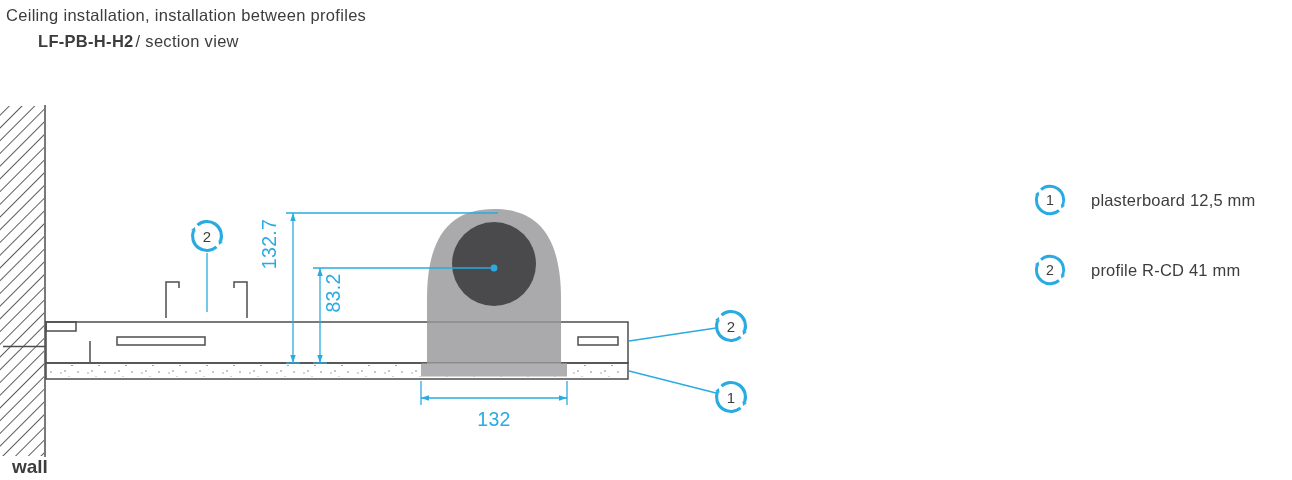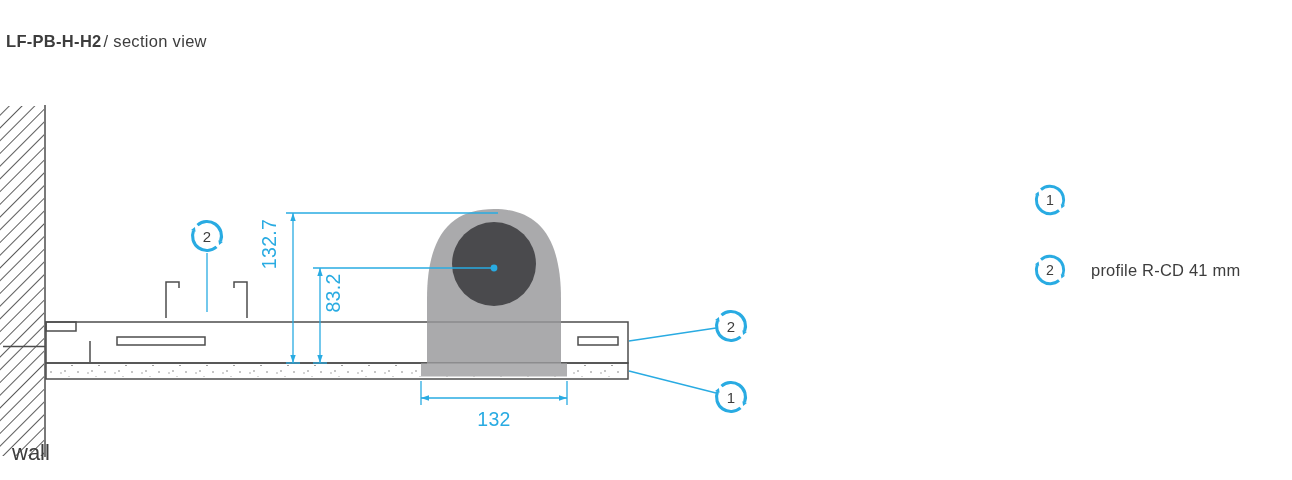--- a/index.html
+++ b/index.html
@@ -5,42 +5,43 @@
   * { box-sizing: border-box; }
   html, body { margin: 0; padding: 0; background: #ffffff; }
   .page {
     position: relative; width: 1292px; height: 480px;
     background: #fff; overflow: hidden;
     font-family: "Liberation Sans", sans-serif;
     color: var(--text, #3d3d3d);
   }
   .title { position: absolute; left: 6px; top: 6px; font-size: 16.5px; letter-spacing: .3px; }
   .subtitle { position: absolute; left: 6px; top: 32px; font-size: 16.5px; letter-spacing: .3px; }
-  .subtitle .model { font-weight: bold; }
+  .subtitle .model { font-weight: bold; margin-left: 32px; }
   .subtitle .view { margin-left: 2px; }
-  .wall-label { position: absolute; left: 12px; top: 440px; font-size: 22px; }
+  .wall-label { position: absolute; left: 12px; top: 456px; font-size: 19px; font-weight: bold; }
   .diagram-svg { position: absolute; left: 0; top: 0; }
   .legend { position: absolute; left: 1033px; top: 183px; display: flex; flex-direction: column; gap: 36px; }
   .legend-item { display: flex; align-items: center; gap: 24px; font-size: 16.5px; letter-spacing: .2px; }
 
   .ring-arc { stroke: var(--accent, #29abe2); stroke-width: 3.1; fill: none; }
   .ring-arrow { fill: var(--accent, #29abe2); }
   .badge-num { font-family: "Liberation Sans", sans-serif; font-size: 15px; fill: var(--text, #3d3d3d); text-anchor: middle; }
   .line { stroke: var(--line, #4d4d4d); stroke-width: 1.5; fill: none; }
   .fillwhite { fill: #fff; }
   .dim { stroke: var(--accent, #29abe2); stroke-width: 1.3; fill: none; }
   .dim-arrow { fill: var(--accent, #29abe2); }
   .dim-label { font-family: "Liberation Sans", sans-serif; font-size: 19.5px; fill: var(--accent, #29abe2); text-anchor: middle; letter-spacing: .3px; }
   .leader { stroke: var(--accent, #29abe2); stroke-width: 1.3; fill: none; }
 </style>
 </head>
 <body>
 
 <div class="page">
 
+  <div class="title">Ceiling installation, installation between profiles</div>
   <div class="subtitle">
     <span class="model">LF-PB-H-H2</span><span class="view">/ section view</span>
   </div>
 
   <svg class="diagram-svg" width="1292" height="480" viewBox="0 0 1292 480">
     <defs>
       <pattern id="hatch" width="9" height="9" patternUnits="userSpaceOnUse" patternTransform="rotate(45)">
         <line x1="0" y1="0" x2="0" y2="9" stroke="#4a4a4a" stroke-width="1.8"></line>
       </pattern>
       <pattern id="speckle" width="27" height="15" patternUnits="userSpaceOnUse">
@@ -125,20 +126,21 @@
   </svg>
 
   <div class="wall-label">wall</div>
 
   <div class="legend">
     <div class="legend-item">
       <svg width="34" height="34" viewBox="-18 -18 36 36">
         <use href="#callout-ring" x="-18" y="-18" width="36" height="36"></use>
         <text class="badge-num" x="0" y="5.5">1</text>
       </svg>
+      <span>plasterboard 12,5 mm</span>
     </div>
     <div class="legend-item">
       <svg width="34" height="34" viewBox="-18 -18 36 36">
         <use href="#callout-ring" x="-18" y="-18" width="36" height="36"></use>
         <text class="badge-num" x="0" y="5.5">2</text>
       </svg>
       <span>profile R-CD 41 mm</span>
     </div>
   </div>
 

